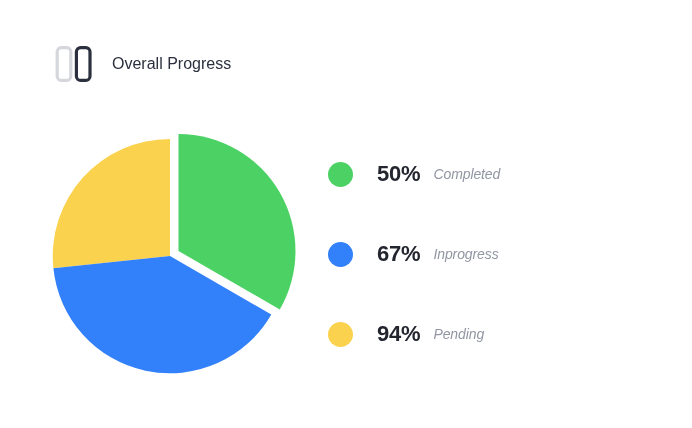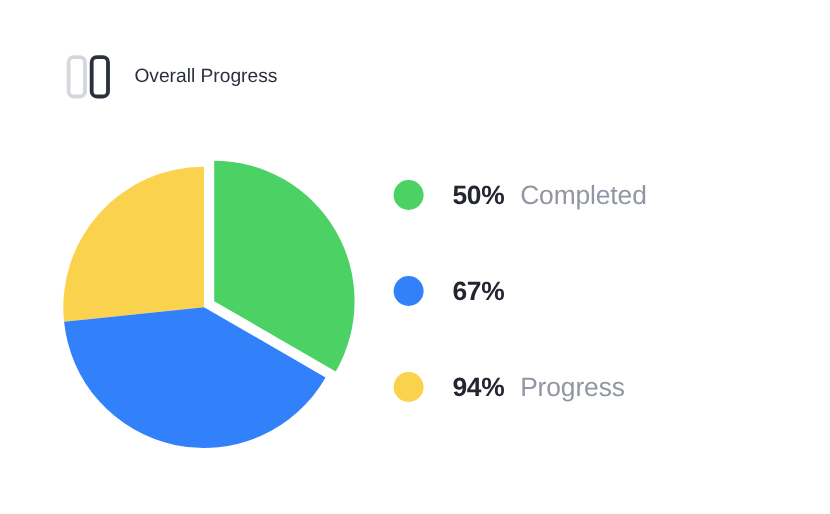--- a/index.html
+++ b/index.html
@@ -54,20 +54,21 @@
   
   #legend {
     position: absolute;
     left: 328px;
     top: 150px;
     width: 330px;
   }
 
   .legend-item {
     display: flex;
+    align-items: center;
     height: 48px;
     margin-bottom: 32px;
   }
   .legend-item:last-child { margin-bottom: 0; }
 
   .legend-dot {
     width: 25px;
     height: 25px;
     border-radius: 50%;
     flex: 0 0 auto;
@@ -76,26 +77,27 @@
   .legend-percent {
     font-size: 22px;
     font-weight: bold;
     color: #23262F;
     margin-left: 24px;
     letter-spacing: -0.2px;
     white-space: nowrap;
   }
 
   .legend-label {
-    font-size: 22px;
+    font-size: 14px;
     font-weight: normal;
     color: #9296A3;
     margin-left: 13px;
     letter-spacing: -0.1px;
     white-space: nowrap;
+    font-style: italic;
   }
 </style>
 </head>
 <body>
 
 <div id="card">
 
   <div id="header">
     <span>
       <svg id="panel-icon" viewBox="0 0 40 40" xmlns="http://www.w3.org/2000/svg">
@@ -130,22 +132,23 @@
 
     <div class="legend-item">
       <span class="legend-dot" style="background:#4BD164"></span>
       <span class="legend-percent">50%</span>
       <span class="legend-label">Completed</span>
     </div>
 
     <div class="legend-item">
       <span class="legend-dot" style="background:#3280FA"></span>
       <span class="legend-percent">67%</span>
+      <span class="legend-label">Inprogress</span>
     </div>
 
     <div class="legend-item">
       <span class="legend-dot" style="background:#FAD24E"></span>
       <span class="legend-percent">94%</span>
-      <span class="legend-label">Progress</span>
+      <span class="legend-label">Pending</span>
     </div>
 
   </div>
 </div>
 
 </body></html>

